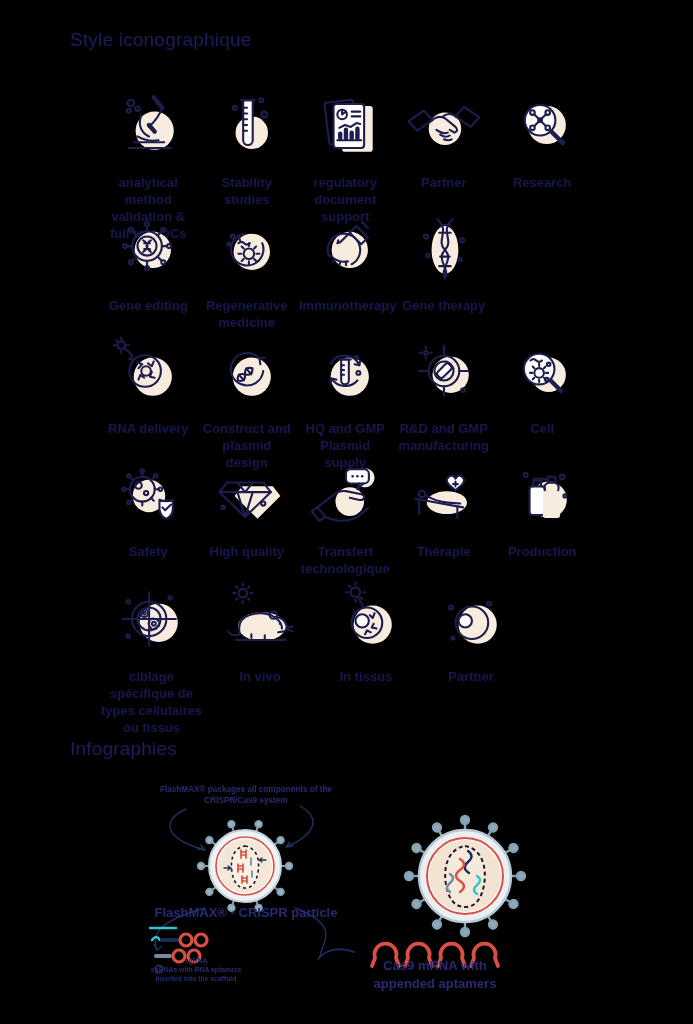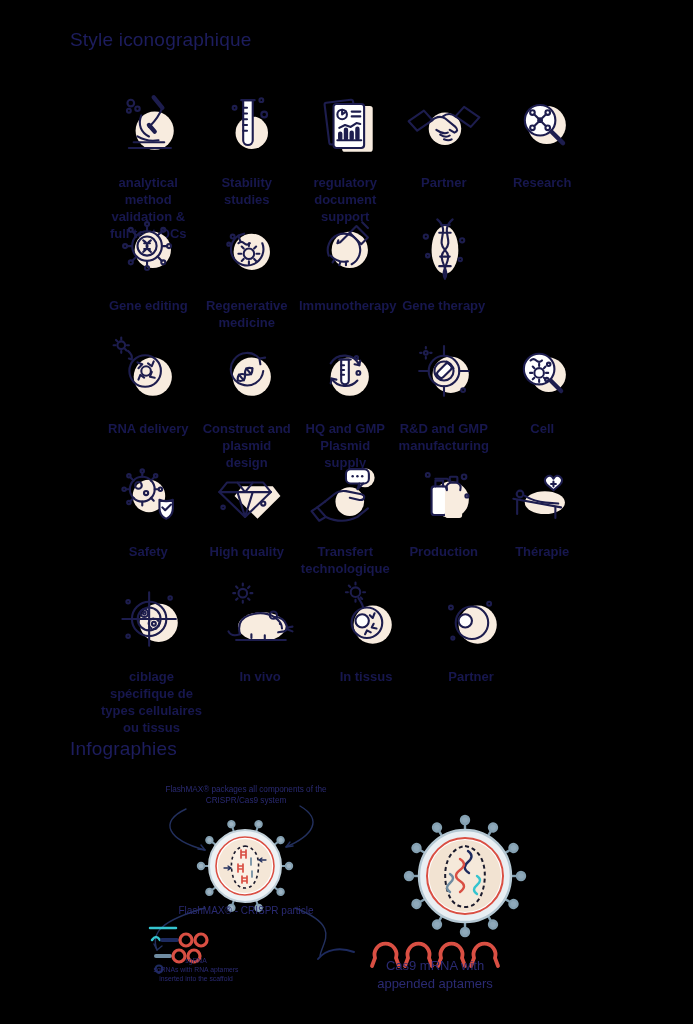--- a/index.html
+++ b/index.html
@@ -12,23 +12,23 @@
   .art{height:78px;display:flex;align-items:flex-end;justify-content:center}
   .lbl{margin-top:12px;font-size:13px;font-weight:bold;color:#17174e;line-height:1.32;padding:0 3px}
   #grid5{position:absolute;left:96px;top:578px;width:445px;display:flex}
   #grid5 .cell{width:111px}
   svg .n{fill:none;stroke:#1d1d4e;stroke-width:2.2;stroke-linecap:round;stroke-linejoin:round}
   svg .t{stroke-width:4.6}
   svg .b{fill:#f8ecdf;stroke:none}
   svg .d{fill:#1d1d4e;stroke:none}
   svg .w{fill:#fff}
   svg .dsh{stroke-dasharray:3 2.5}
-  .cap{position:absolute;text-align:center;font-weight:normal;color:#2a2a72}
+  .cap{position:absolute;text-align:center;font-weight:bold;color:#2a2a72}
   #cap1{left:138px;top:784px;width:216px;font-size:8.2px;line-height:1.35}
-  #plbl{left:150px;top:905px;width:192px;font-size:10px}
+  #plbl{left:150px;top:905px;width:192px;font-size:13px}
   #sglbl{left:126px;top:956px;width:140px;font-size:6.8px;line-height:1.35}
   #cslbl{left:363px;top:957px;width:144px;font-size:13px;line-height:1.4}
   #info-svg{position:absolute;left:0;top:760px}
 </style>
 </head>
 <body>
 
 <div class="ttl" style="left:70px;top:29px">Style iconographique</div>
 
 <div id="grid">
@@ -307,47 +307,47 @@
             <path class="n" d="M24 46l10-8q5-4 12-3l15 3q5 1 4 4t-6 2l-9-2"></path>
             <path class="n" d="M24 46l-8 6 9 10q17 8 33 0l11-9"></path>
             <path class="n" d="M16 52l-6 4 8 10 7-4"></path>
           </svg>
         </div>
       <div class="lbl">Transfert technologique</div>
     </div>
     <div class="cell">
       <div class="art">
           <svg width="86" height="74" viewBox="0 0 90 76">
+            <ellipse class="b" cx="48" cy="47" rx="21" ry="12"></ellipse>
+            <path class="n w" d="M57 22q3-5 7-2t0 8l-7 6-7-6q-4-5 0-8t7 2z"></path>
+            <path class="n" d="M57 25v5M54.5 27.5h5"></path>
+            <circle class="n" cx="22" cy="38" r="3.5"></circle>
+            <path class="n" d="M27 40q10 6 22 7l13 1"></path>
+            <path class="n" d="M15 43l50 9"></path>
+            <path class="n" d="M19 44v15M59 52v11"></path>
+          </svg>
+        </div>
+      <div class="lbl">Thérapie</div>
+    </div>
+    <div class="cell">
+      <div class="art">
+          <svg width="86" height="74" viewBox="0 0 90 76">
             <circle class="b" cx="52" cy="44" r="19"></circle>
             <rect class="n w" x="32" y="30" width="16" height="30" rx="3"></rect>
             <path class="n" d="M36 30v-6h8v6"></path>
             <path class="n" d="M36 22h12l4 3"></path>
             <path class="b n" d="M46 34h18v26a3 3 0 0 1-3 3H49a3 3 0 0 1-3-3z"></path>
             <path class="n" d="M48 34q-2-6 4-8h6q6 2 4 8"></path>
             <rect class="n" x="51" y="20" width="8" height="6" rx="1"></rect>
             <circle class="n" cx="28" cy="18" r="2"></circle>
             <circle class="n" cx="66" cy="20" r="2.4"></circle>
             <circle class="n" cx="69" cy="40" r="1.6"></circle>
           </svg>
         </div>
       <div class="lbl">Production</div>
-    </div>
-    <div class="cell">
-      <div class="art">
-          <svg width="86" height="74" viewBox="0 0 90 76">
-            <ellipse class="b" cx="48" cy="47" rx="21" ry="12"></ellipse>
-            <path class="n w" d="M57 22q3-5 7-2t0 8l-7 6-7-6q-4-5 0-8t7 2z"></path>
-            <path class="n" d="M57 25v5M54.5 27.5h5"></path>
-            <circle class="n" cx="22" cy="38" r="3.5"></circle>
-            <path class="n" d="M27 40q10 6 22 7l13 1"></path>
-            <path class="n" d="M15 43l50 9"></path>
-            <path class="n" d="M19 44v15M59 52v11"></path>
-          </svg>
-        </div>
-      <div class="lbl">Thérapie</div>
     </div>
   </div>
 </div>
 
 <div id="grid5">
   <div class="cell">
     <div class="art">
         <svg width="86" height="76" viewBox="0 0 90 78">
           <circle class="b" cx="52" cy="44" r="20"></circle>
           <circle class="n" cx="42" cy="40" r="18"></circle>

